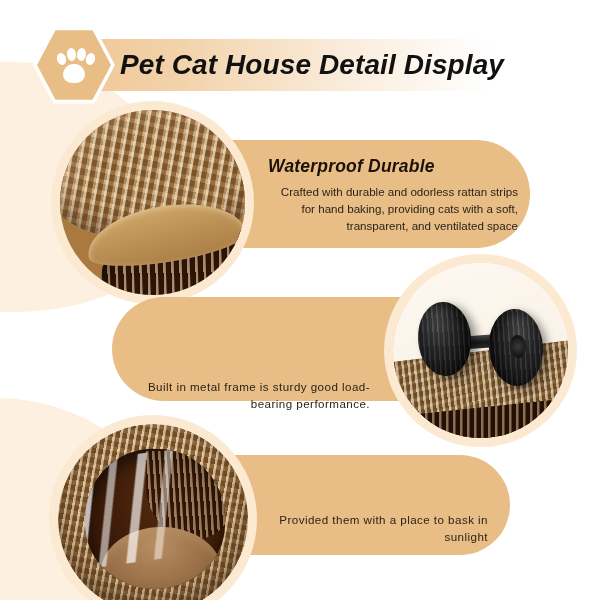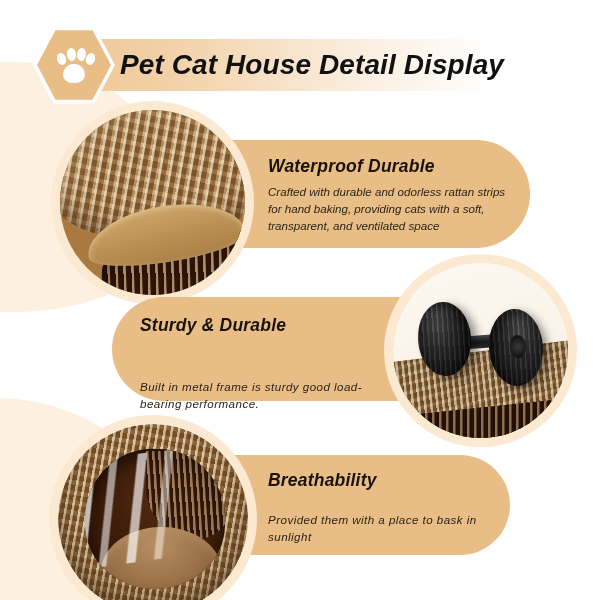--- a/index.html
+++ b/index.html
@@ -2,21 +2,21 @@
 <html><head>
 <meta charset="utf-8">
 <style>
   html,body{margin:0;padding:0;}
   body{
     width:600px;height:600px;
     background:#ffffff;
     font-family:"Liberation Sans", sans-serif;
     overflow:hidden;
   }
-  .canvas{position:relative;width:600px;height:600px;overflow:hidden;background:#fff;}
+  .canvas{position:relative;width:600px;height:600px;overflow:hidden;background:#fff;text-align:right;}
 
   
   .blob{position:absolute;background:#fdf0e0;border-radius:50%;}
   .blob-tl{left:-150px;top:62px;width:330px;height:250px;border-radius:0 50% 50% 0/0 60% 40% 0;}
   .blob-bl{left:-170px;top:398px;width:330px;height:230px;border-radius:0 50% 50% 0/0 55% 45% 0;}
 
   
   .title-bar{
     position:absolute;left:62px;top:39px;width:468px;height:52px;
     background:linear-gradient(90deg,#efc694 0%,#f2d2a9 24%,#faeddd 62%,#ffffff 92%);
@@ -49,21 +49,21 @@
   }
 
   
   .pill{position:absolute;background:#e8bd86;}
   .pill-1{left:150px;top:140px;width:380px;height:108px;border-radius:0 54px 54px 0;}
   .pill-2{left:112px;top:297px;width:378px;height:104px;border-radius:52px;}
   .pill-3{left:150px;top:455px;width:360px;height:100px;border-radius:0 50px 50px 0;}
 
   .txt{position:absolute;}
   .f-title{font-size:17.5px;font-weight:bold;font-style:italic;color:#1a1208;letter-spacing:.2px;}
-  .f-body{font-size:11.6px;font-style:italic;color:#2b2418;line-height:1.45;}
+  .f-body{font-size:11.6px;color:#2b2418;line-height:1.45;}
   .f-body.sp{letter-spacing:.45px;margin-top:36px;}
 
   .b1-title{left:268px;top:156px;}
   .b1-body{left:268px;top:184px;width:250px;}
   .b2-title{left:140px;top:315px;}
   .b2-body{left:140px;top:343px;width:230px;}
   .b3-title{left:268px;top:470px;}
   .b3-body{left:268px;top:476px;width:220px;}
 
   
@@ -248,40 +248,38 @@
   <div class="photo p1">
     <div class="inner">
       <div class="rattan"></div>
       <div class="dome-top"></div>
       <div class="dark-base"></div>
       <div class="rim"></div>
     </div>
   </div>
 
   <div class="pill pill-2"></div>
-  <div class="txt f-title b2-title">Sturdy &amp; Durable</div>
   <div class="txt f-body sp b2-body">Built in metal frame is sturdy good load-bearing performance.</div>
   <div class="photo p2">
     <div class="inner">
       <div class="bg"></div>
       <div class="bench"></div>
       <div class="bench-dark"></div>
       <div class="bar"></div>
       <div class="plate left">
           <span class="ridge"></span>
         </div>
       <div class="plate right">
           <span class="ridge"></span>
         </div>
       <div class="hub"></div>
     </div>
   </div>
 
   <div class="pill pill-3"></div>
-  <div class="txt f-title b3-title">Breathability</div>
   <div class="txt f-body sp b3-body">Provided them with a place to bask in sunlight</div>
   <div class="photo p3">
     <div class="inner">
       <div class="shell"></div>
       <div class="cave">
         <div class="mesh"></div>
         <div class="cushion"></div>
         <div class="rays"></div>
       </div>
     </div>

